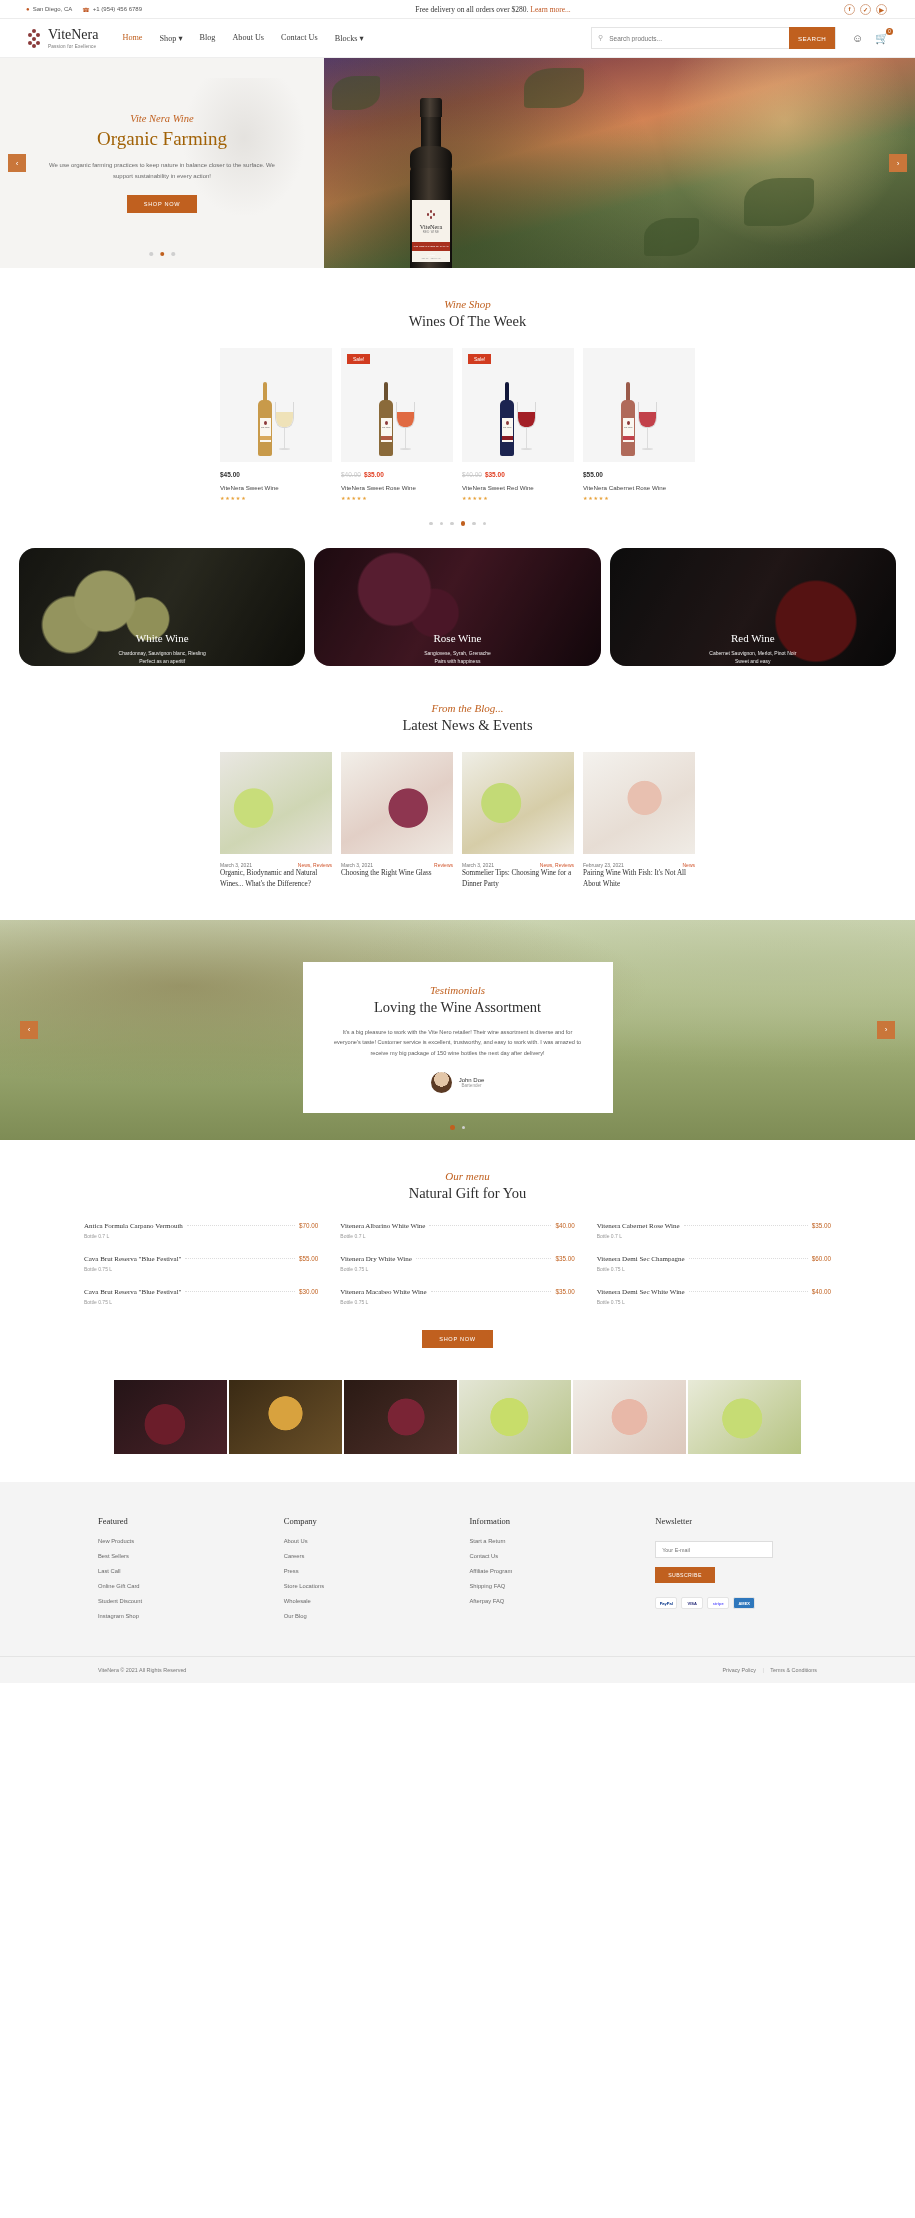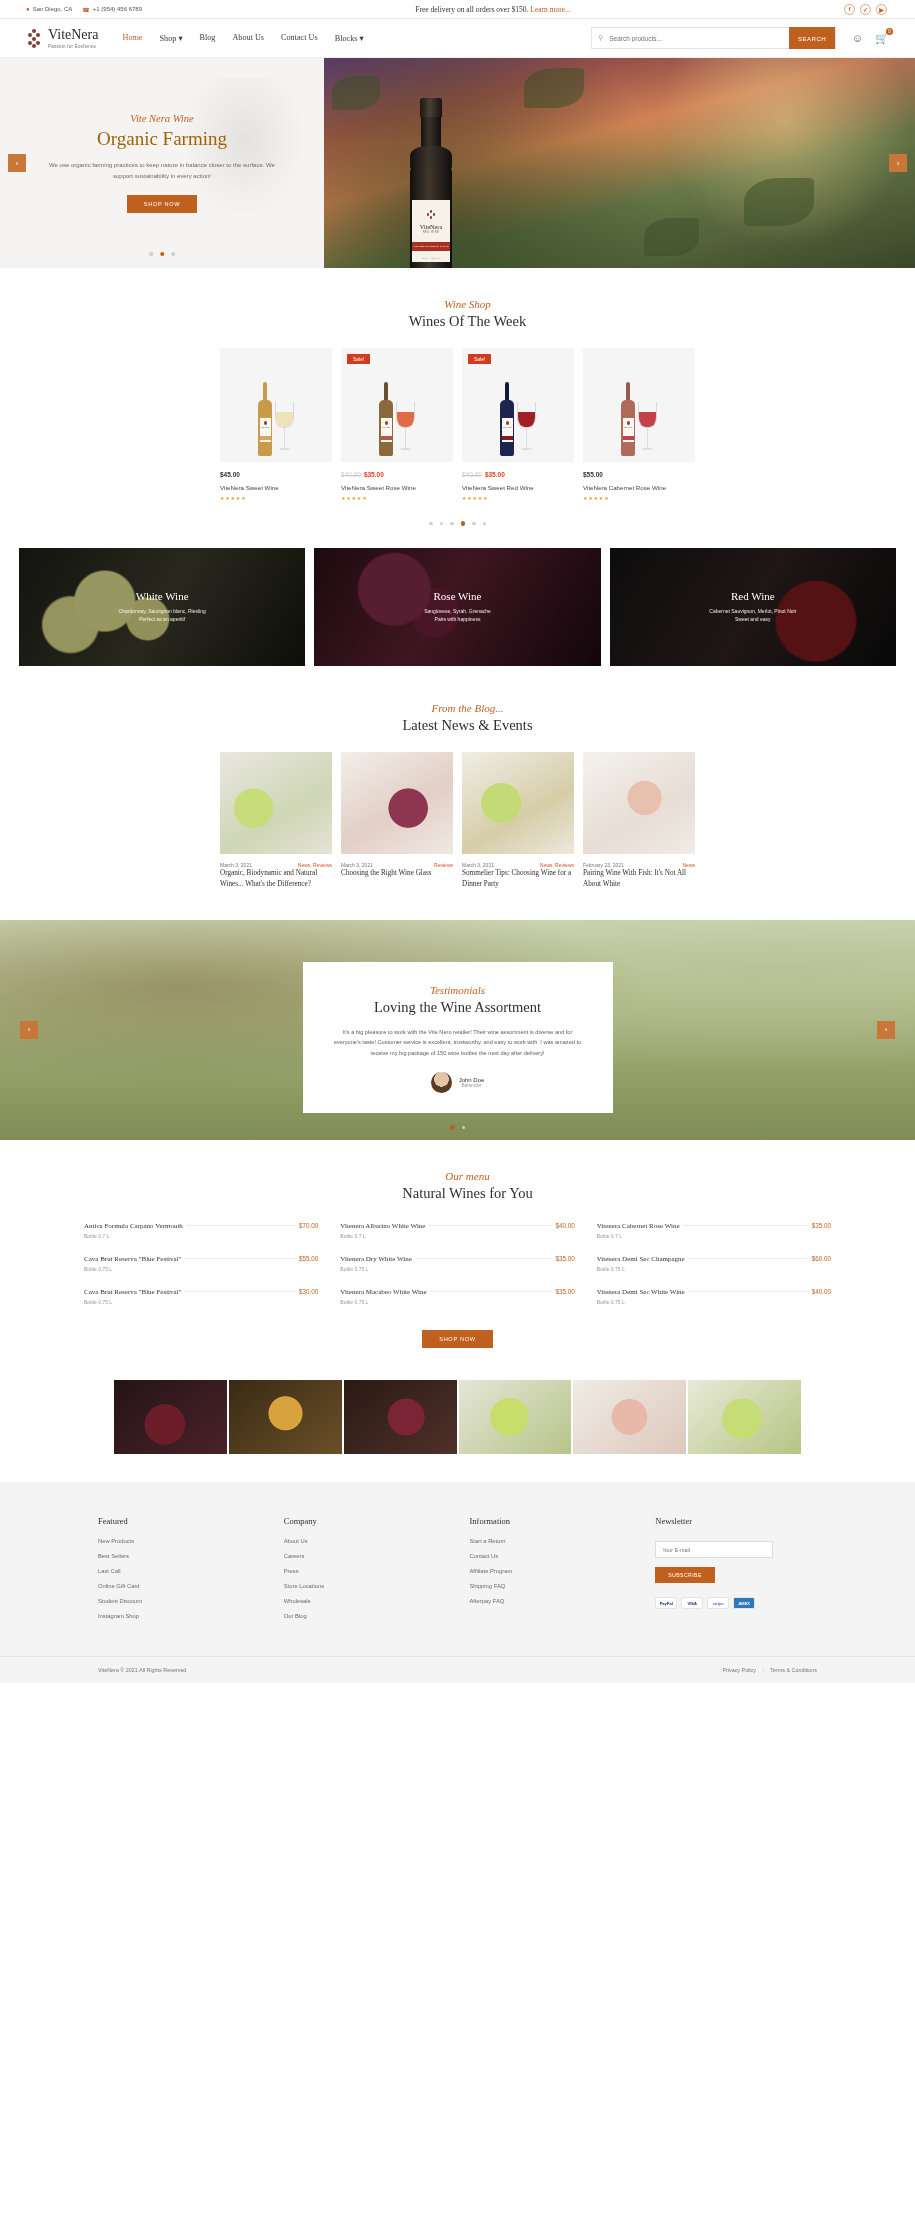--- a/index.html
+++ b/index.html
@@ -151,21 +151,21 @@
   .mg-base { position: absolute; left: 4px; top: 46px; width: 11px; height: 2px; background: #dcdcdc; border-radius: 50%; }
   .pprice { font-size: 6.5px; font-weight: bold; margin-top: 9px; color: #333; }
   .pprice .old { color: #c9c9c9; font-weight: normal; text-decoration: line-through; margin-right: 3px; }
   .pprice .new { color: #e03c1f; }
   .ptitle { font-size: 6.2px; color: #444; margin-top: 6px; }
   .stars { color: #e8a33d; font-size: 5px; letter-spacing: .8px; margin-top: 4px; }
   .prod-dots { margin-top: 20px; }
 
   
   .cats { display: flex; gap: 9px; padding: 22px 19px 0; }
-  .cat { flex: 1; height: 118px; position: relative; overflow: hidden; display: flex; align-items: center; justify-content: center; }
+  .cat { flex: 1; height: 118px; position: relative; overflow: hidden; display: flex; align-items: flex-end; justify-content: center; border-radius: 16px; }
   .cat-ov { position: absolute; inset: 0; background: rgba(0,0,0,.30); }
   .cat-txt { position: relative; z-index: 2; text-align: center; color: #fff; }
   .cat-t { font-family: "Liberation Serif", serif; font-size: 11px; margin-bottom: 5px; }
   .cat-s { font-size: 5px; line-height: 1.7; opacity: .92; }
   .cat-white { background: radial-gradient(circle at 30% 45%, #d9d98c 0 14%, transparent 15%), radial-gradient(circle at 45% 60%, #cfcf7e 0 12%, transparent 13%), radial-gradient(circle at 18% 65%, #d4d487 0 11%, transparent 12%), linear-gradient(120deg,#1d1d18,#3a3a2c 50%,#15150f); }
   .cat-rose { background: radial-gradient(circle at 28% 35%, #7d2a45 0 16%, transparent 17%), radial-gradient(circle at 42% 55%, #6b2038 0 13%, transparent 14%), linear-gradient(120deg,#2a1018,#5a2030 45%,#1a0a10); }
   .cat-red { background: radial-gradient(circle at 72% 62%, #7a1a1a 0 18%, transparent 19%), linear-gradient(120deg,#131313,#2e2020 50%,#0c0c0c); }
 
   
   .blog { padding: 36px 0 0; }
@@ -257,21 +257,21 @@
     <span class="tb-item">
       <span class="tb-ico">●</span>
       <span>San Diego, CA</span>
     </span>
     <span class="tb-item">
       <span class="tb-ico">☎</span>
       <span>+1 (954) 456 6789</span>
     </span>
   </div>
   <div class="tb-center">
-    <span>Free delivery on all orders over $150.</span>
+    <span>Free delivery on all orders over $280.</span>
     <a href="#">Learn more...</a>
   </div>
   <div class="tb-right">
     <span class="soc">f</span>
     <span class="soc">✓</span>
     <span class="soc">▶</span>
   </div>
 </div>
 
 <div class="nav">
@@ -559,21 +559,21 @@
   <div class="t-arrow ta-r">›</div>
   <div class="dots testi-dots">
     <span class="dot on"></span>
     <span class="dot"></span>
   </div>
 </div>
 
 <div class="menusec">
   <div class="sec-head">
     <div class="script sec-sup">Our menu</div>
-    <div class="sec-h2">Natural Wines for You</div>
+    <div class="sec-h2">Natural Gift for You</div>
   </div>
   <div class="menu-grid">
     <div class="mcol">
       <div class="mrow">
         <div class="mline">
             <span class="mname">Antica Formula Carpano Vermouth</span>
             <span class="mdot"></span>
             <span class="mprice">$70.00</span>
           </div>
         <div class="msub">Bottle 0.7 L</div>

